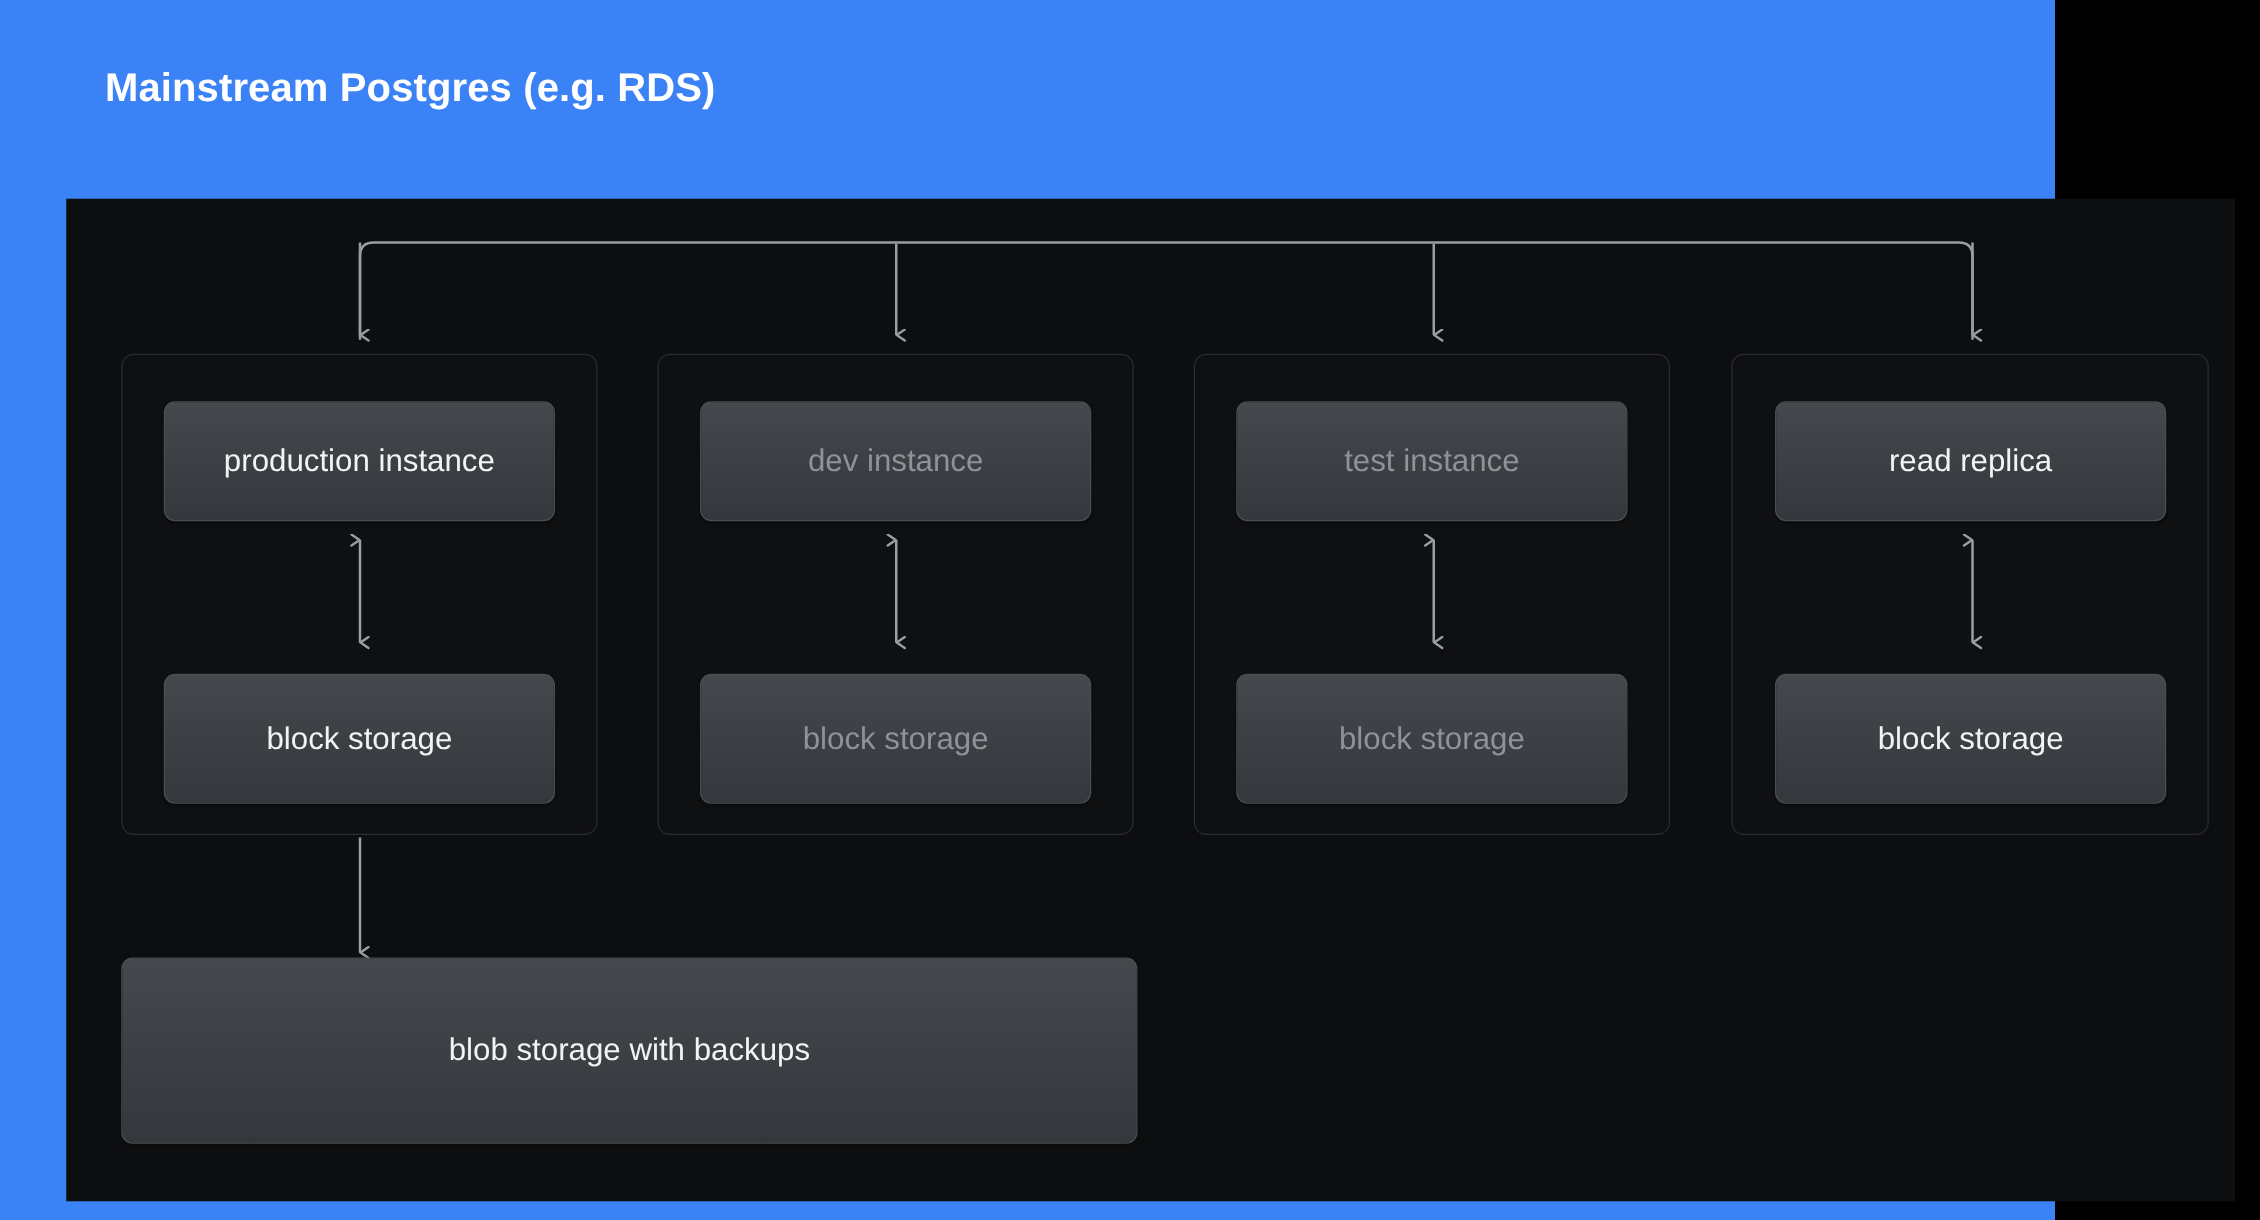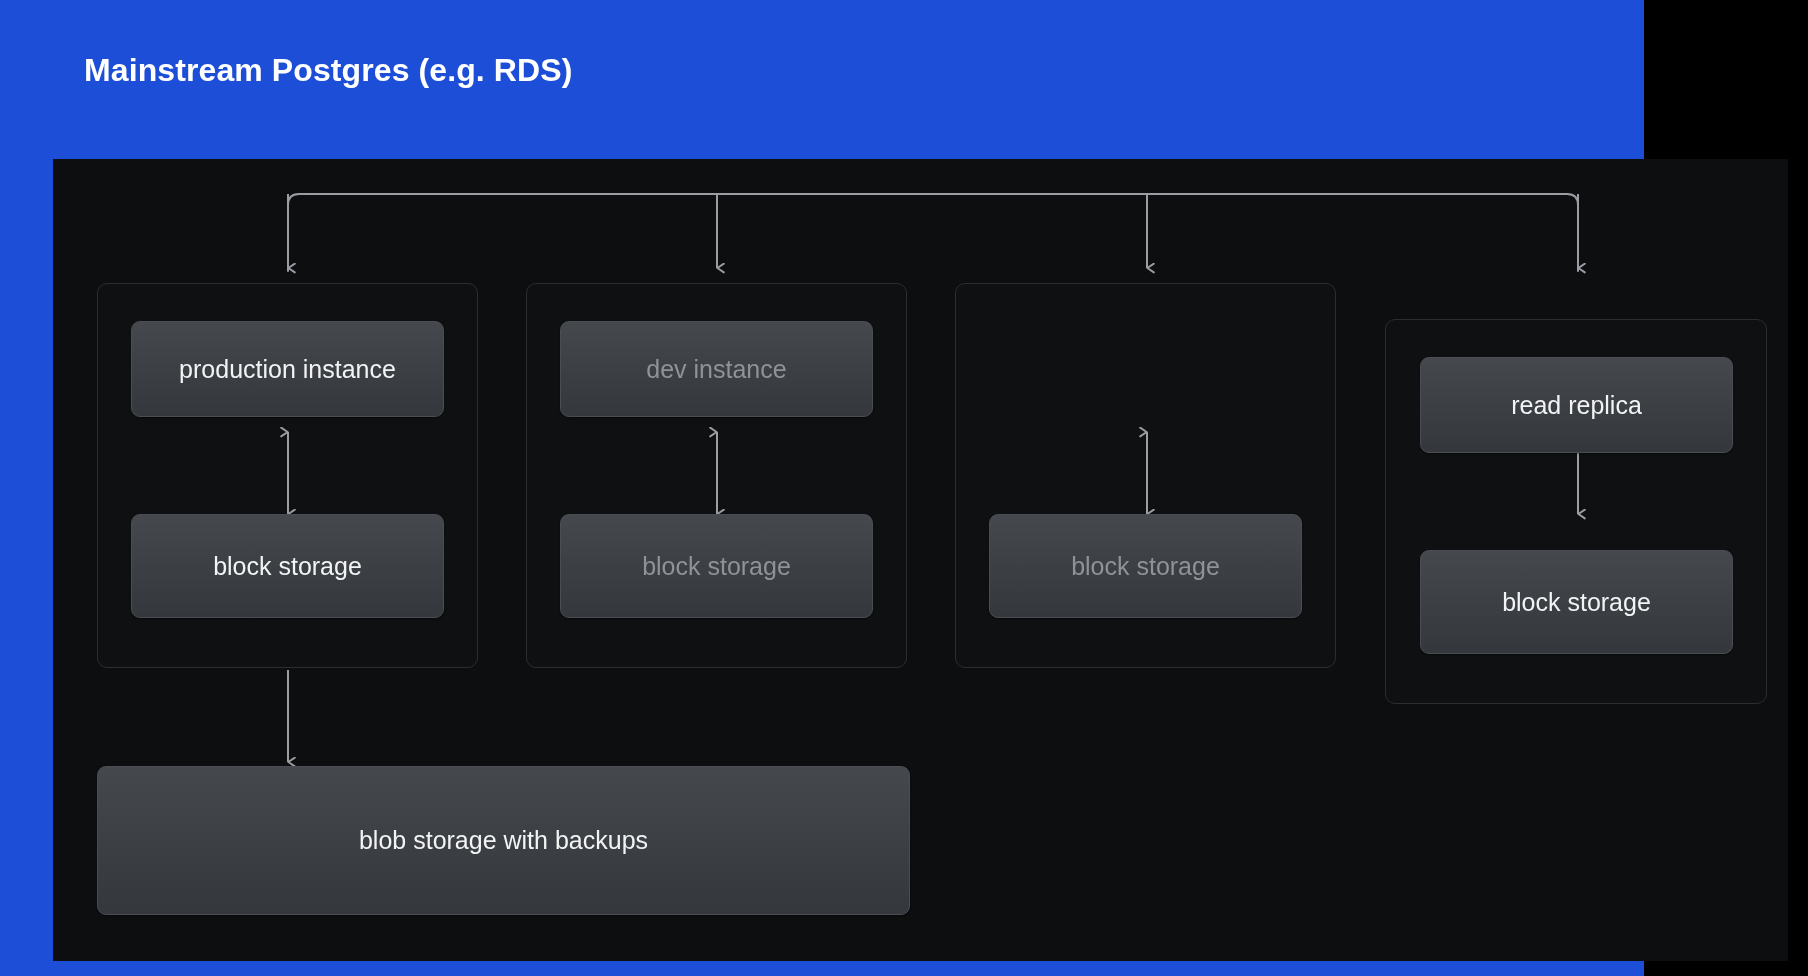--- a/index.html
+++ b/index.html
@@ -2,21 +2,21 @@
 <html><head>
 <meta charset="utf-8">
 <style>
   * { margin:0; padding:0; box-sizing:border-box; }
   html, body {
     width:1808px; height:976px;
     background:#000000;
     font-family:"Liberation Sans", sans-serif;
     overflow:hidden;
   }
-  #stage { position:relative; width:1644px; height:976px; background:#1d4ed8;text-decoration:underline; }
+  #stage { position:relative; width:1644px; height:976px; background:#3b82f6;text-decoration:underline; }
 
   
   .title {
     position:absolute; left:84px; top:52px;
     font-size:32px; font-weight:bold; color:#ffffff;
     letter-spacing:0.1px; white-space:nowrap;
   }
 
   
   .panel {
@@ -31,39 +31,39 @@
   
   .group {
     position:absolute;
     border:1px solid #2b2d30;
     border-radius:10px;
     background:rgba(255,255,255,0.010);
   }
   .g1 { left:97px;  top:283px; width:381px; height:385px; }
   .g2 { left:526px; top:283px; width:381px; height:385px; }
   .g3 { left:955px; top:283px; width:381px; height:385px; }
-  .g4 { left:1385px;top:283px; width:382px; height:385px;margin-top:36px; }
+  .g4 { left:1385px;top:283px; width:382px; height:385px; }
 
   
   .node {
     position:absolute;
     border-radius:9px;
     border:1px solid #4a4d53;
     background:linear-gradient(180deg,#45484d 0%, #3d4045 45%, #34373b 100%);
     display:flex; align-items:center; justify-content:center;
     text-align:left;
     font-size:25px;
     line-height:1.32;
     color:#f2f3f4;
     box-shadow:0 1px 2px rgba(0,0,0,0.45);
   }
   .node.dim { color:#8f9297; }
 
   .n-top    { width:313px; height:96px; top:37px; left:33px; }
-  .n-bottom { width:313px; height:104px; top:230px; left:33px; }
+  .n-bottom { width:313px; height:104px; top:255px; left:33px; }
   .g4 .n-top, .g4 .n-bottom { left:34px; }
 
   .blob {
     position:absolute;
     left:97px; top:766px; width:813px; height:149px;
     border-radius:9px;
     border:1px solid #4a4d53;
     background:linear-gradient(180deg,#45484d 0%, #3d4045 45%, #34373b 100%);
     display:flex; flex-direction:row; align-items:center; justify-content:center;
     font-size:25px; line-height:1.58; color:#f2f3f4; text-align:center;
@@ -119,20 +119,23 @@
   <div class="group g2">
     <div class="node n-top dim">
       <span>dev instance</span>
     </div>
     <div class="node n-bottom dim">
       <span>block storage</span>
     </div>
   </div>
 
   <div class="group g3">
+    <div class="node n-top dim">
+      <span>test instance</span>
+    </div>
     <div class="node n-bottom dim">
       <span>block storage</span>
     </div>
   </div>
 
   <div class="group g4">
     <div class="node n-top">
       <span>read replica</span>
     </div>
     <div class="node n-bottom">

